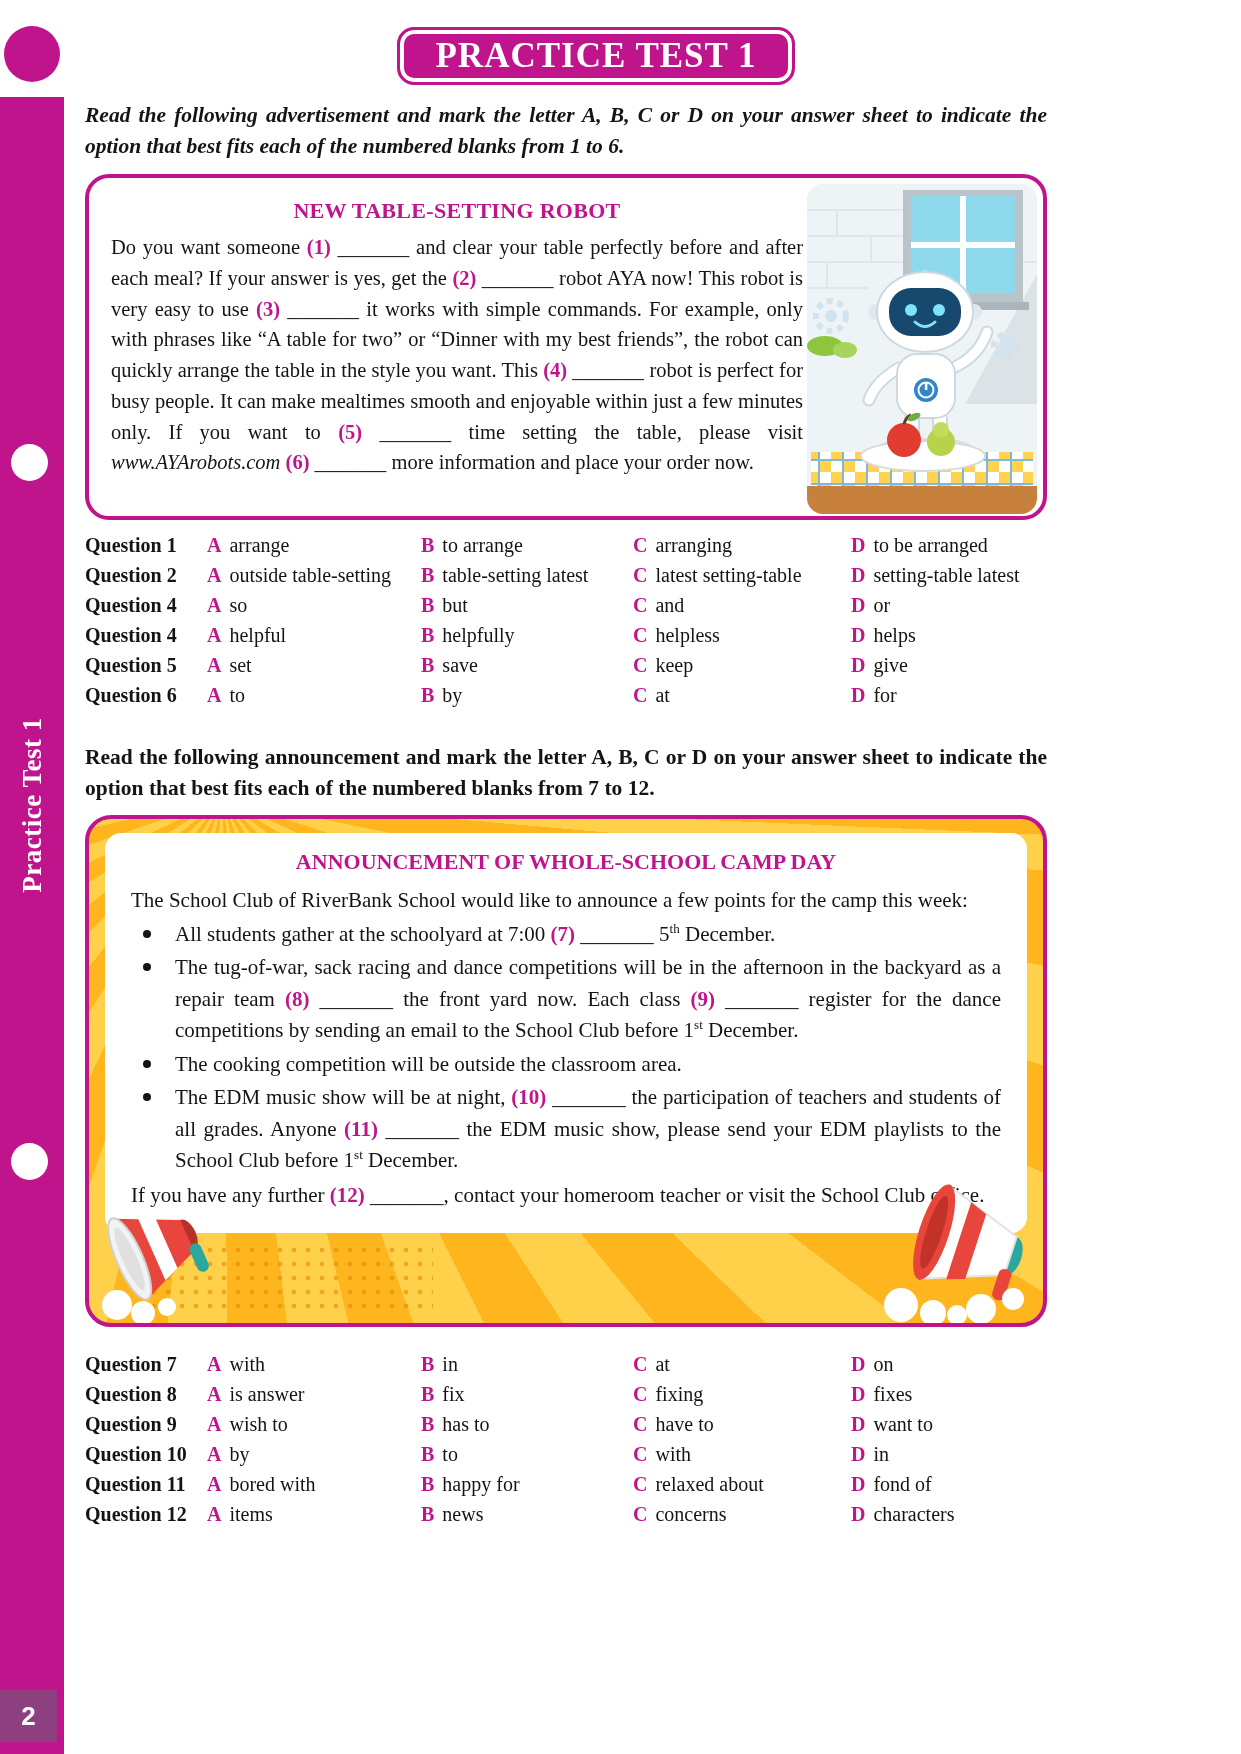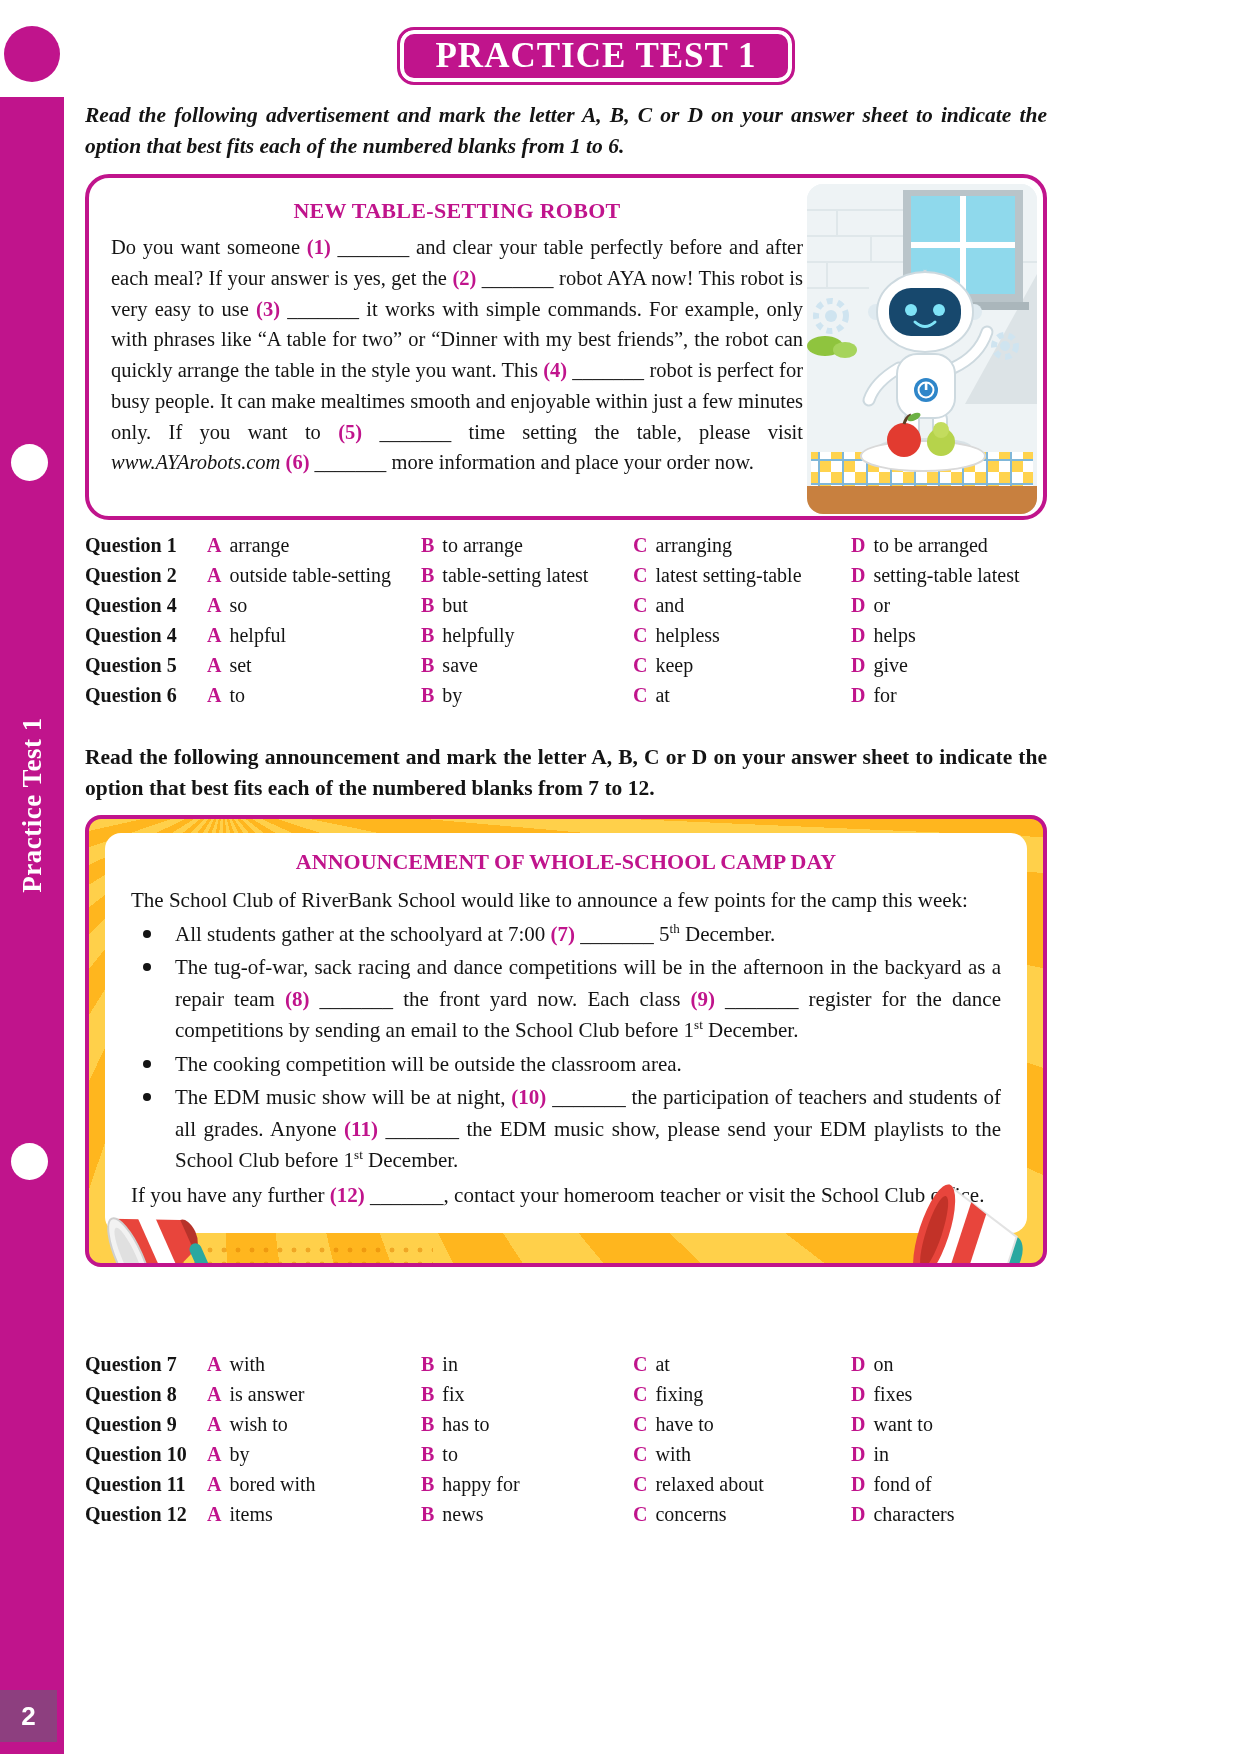--- a/index.html
+++ b/index.html
@@ -53,21 +53,21 @@
   
   .qgrid{
     position:absolute;left:85px;width:985px;display:grid;
     grid-template-columns:122px 214px 212px 218px 1fr;row-gap:8px;font-size:20px;line-height:1.1;
   }
   .qg1{top:534px;} .qg2{top:1329px;margin-top:24px;}
   .q-label{font-weight:bold;}
   .q-letter{color:var(--accent);font-weight:bold;margin-right:8px;}
   
   .ann-box{
-    position:absolute;left:85px;top:815px;width:962px;height:452px;border-radius:16px;
+    position:absolute;left:85px;top:815px;width:962px;height:512px;border-radius:26px;
     border:4px solid var(--accent);overflow:hidden;
     background:repeating-conic-gradient(from 95deg at 14% -4%, var(--yellow-deep) 0deg 6.5deg, var(--yellow-light) 6.5deg 13deg);
   }
   .ann-panel{
     position:absolute;left:16px;top:14px;width:922px;height:400px;background:#fff;
     border-radius:16px;padding:12px 26px 10px;z-index:1;
   }
   .ann-title{text-align:center;color:var(--accent);font-weight:bold;font-size:22px;margin:4px 0 10px;}
   .ann-intro{font-size:21px;line-height:1.5;}
   .bullet-row{display:flex;margin-top:2px;}

